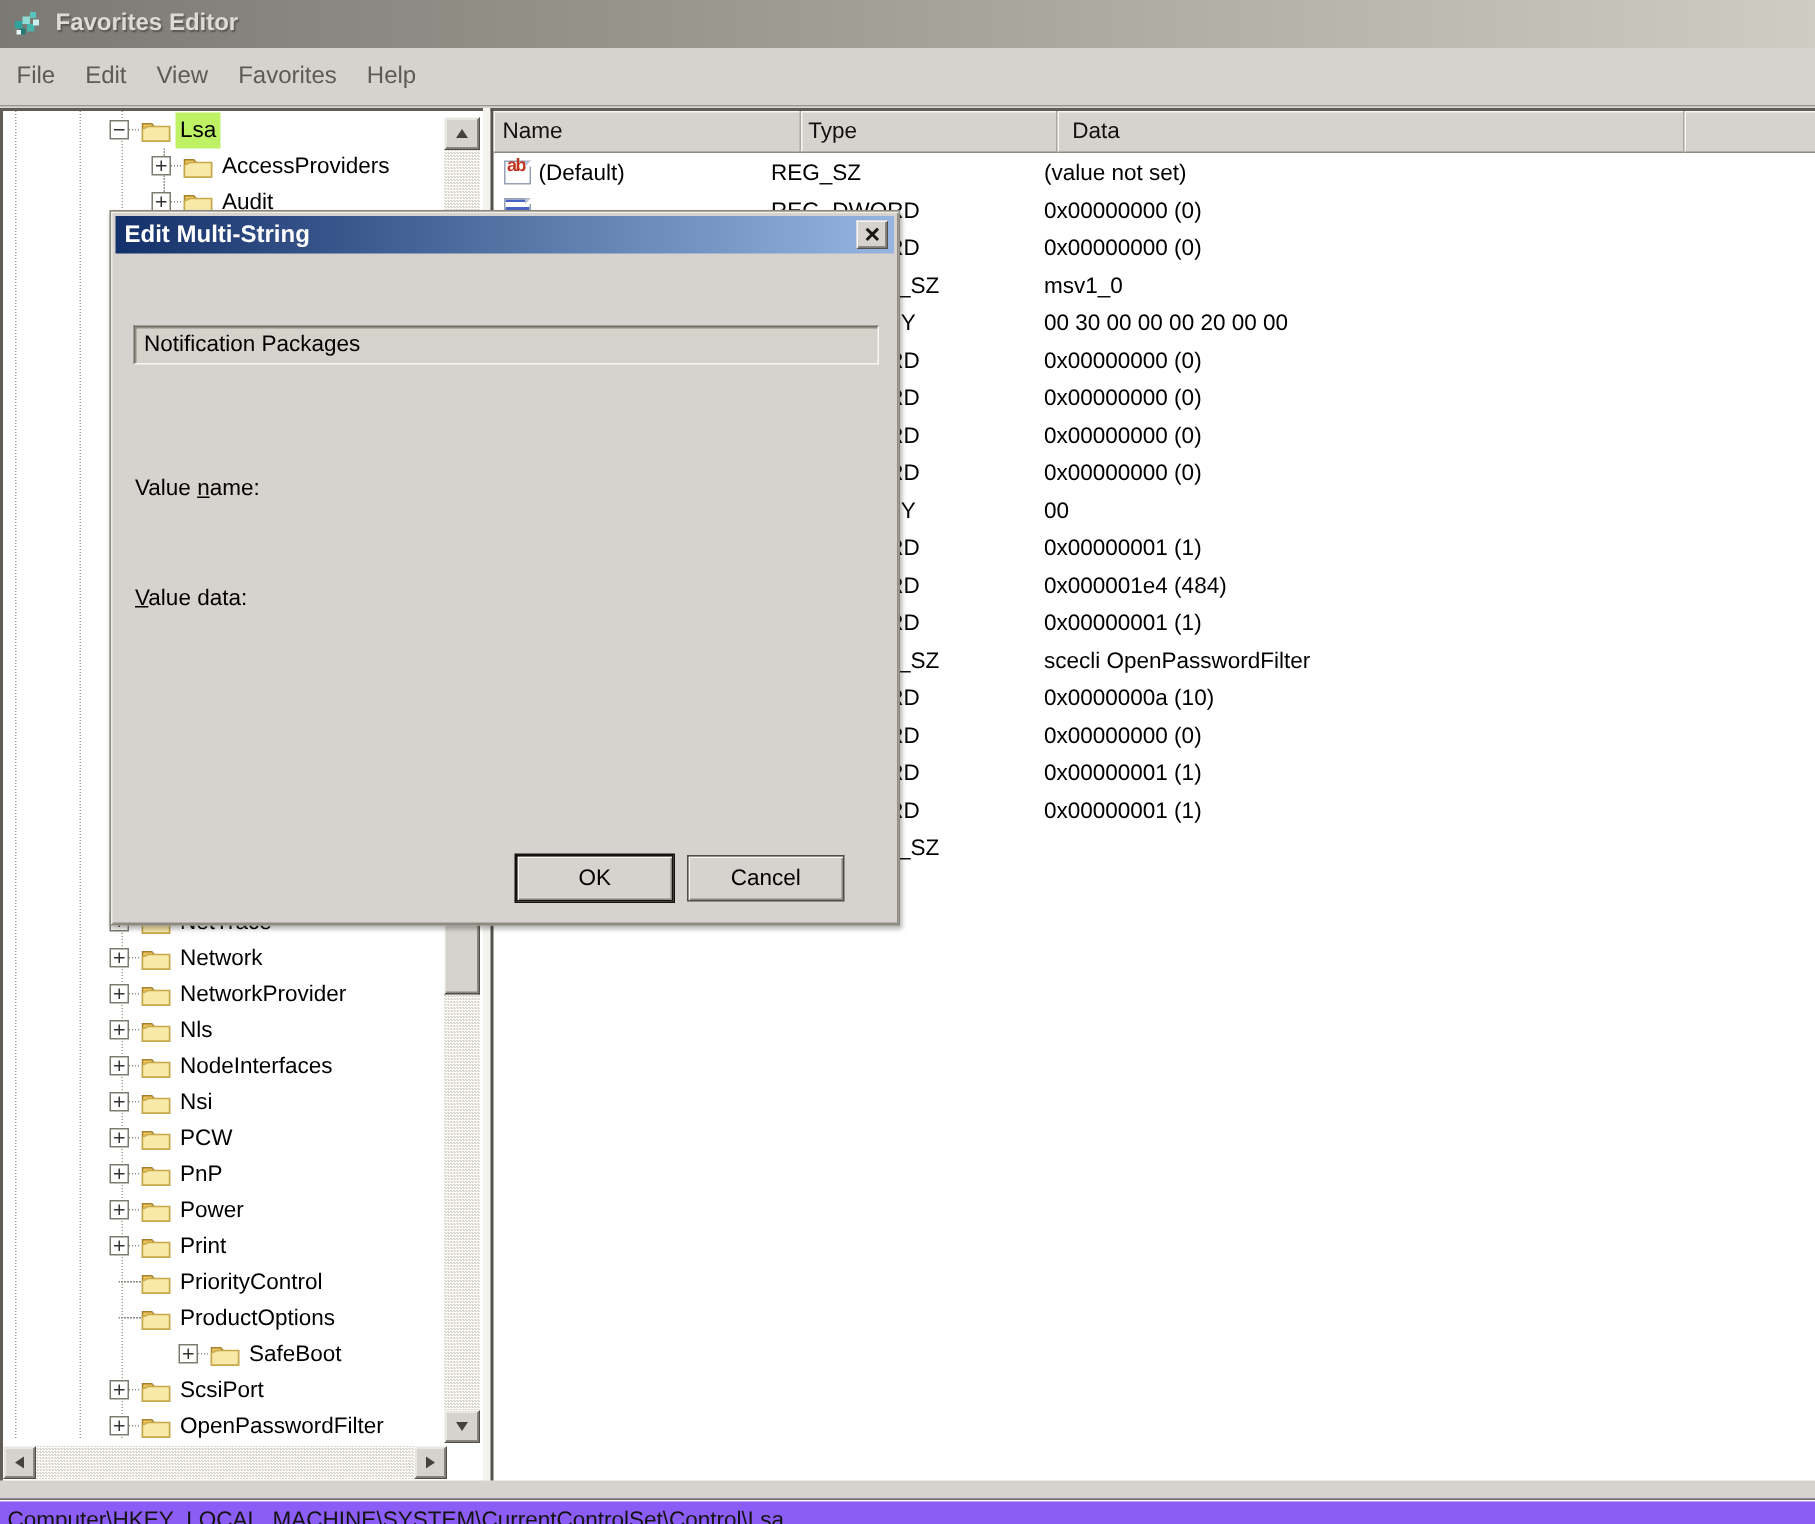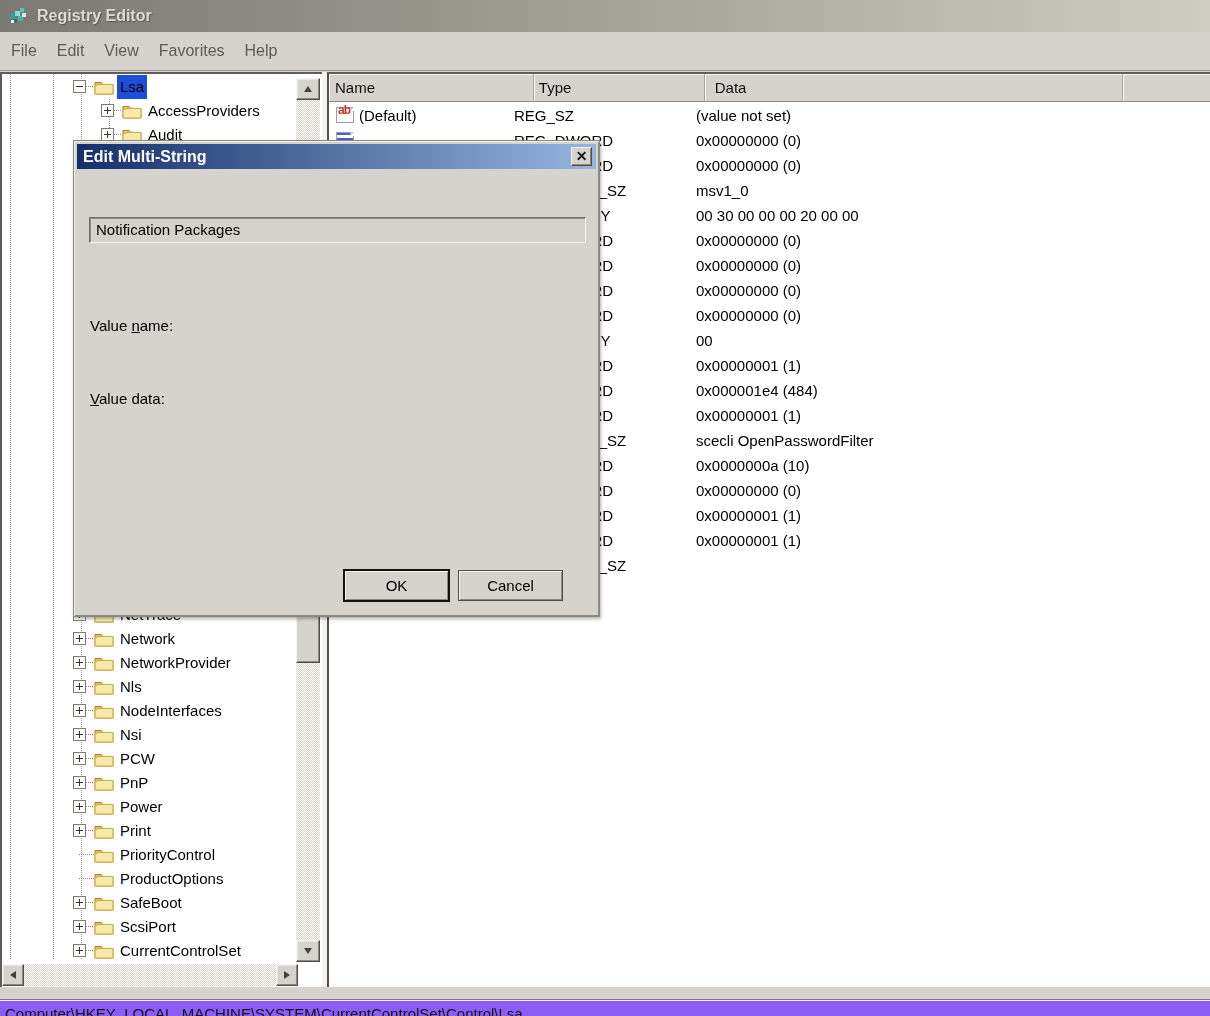--- a/index.html
+++ b/index.html
@@ -29,21 +29,21 @@
     background-image:repeating-linear-gradient(180deg,#9a978e 0 1px,transparent 1px 2px); }
   .tree-group { position:absolute; left:0; right:0; }
   .tree-row { position:absolute; left:0; width:294px; height:24px; }
   .expander { position:absolute; top:5px; width:13px; height:13px; background:#fff; border:1px solid #7e7b71; }
   .expander::before { content:""; position:absolute; left:2px; top:5px; width:7px; height:1px; background:#35332e; }
   .expander.plus::after { content:""; position:absolute; left:5px; top:2px; width:1px; height:7px; background:#35332e; }
   .hconn { position:absolute; top:11px; height:1px;
     background-image:repeating-linear-gradient(90deg,#8c8a80 0 1px,transparent 1px 2px); }
   .folder { position:absolute; top:4px; }
   .tree-label { position:absolute; top:0; line-height:24px; white-space:nowrap; }
-  .tree-label.sel { background:#1d4ed8; padding:0 3px; }
+  .tree-label.sel { background:#bef264; padding:0 3px; }
   .lv0 .expander { left:71px; }  .lv0 .folder { left:92px; }  .lv0 .tree-label { left:118px; }
   .lv0 .hconn { left:84px; width:8px; } .lv0 .hconn.leaf { left:77px; width:15px; }
   .lv0 .tree-label.sel { left:115px; }
   .lv1 .expander { left:99px; }  .lv1 .folder { left:120px; } .lv1 .tree-label { left:146px; }
   .lv1 .hconn { left:112px; width:8px; }
 
   
   .sb-btn { position:absolute; background:#d6d3ce; border:1px solid; border-color:#f6f5f1 #504e47 #504e47 #f6f5f1;
     box-shadow:inset -1px -1px 0 #8b887f, inset 1px 1px 0 #e9e7e1; display:flex; align-items:center; justify-content:center; }
   .sb-track { background-color:#fcfbf8;
@@ -127,21 +127,21 @@
 <div class="titlebar">
   <svg class="app-icon" viewBox="0 0 22 22">
     <rect x="3" y="9" width="5" height="5" fill="#2fa39b"></rect>
     <rect x="8" y="6" width="5" height="5" fill="#8fdcd6"></rect>
     <rect x="13" y="3" width="4" height="4" fill="#57c4bd"></rect>
     <rect x="6" y="14" width="4" height="4" fill="#1f7b74"></rect>
     <rect x="11" y="11" width="5" height="5" fill="#45b5ad"></rect>
     <rect x="15" y="8" width="4" height="4" fill="#c8efec"></rect>
     <rect x="4" y="15" width="3" height="3" fill="#e7f8f6"></rect>
   </svg>
-  <span class="title-text">Registry Editor</span>
+  <span class="title-text">Favorites Editor</span>
 </div>
 
 <div class="menubar" id="menubar">
     <div class="menu-item">File</div>
     <div class="menu-item">Edit</div>
     <div class="menu-item">View</div>
     <div class="menu-item">Favorites</div>
     <div class="menu-item">Help</div>
   </div>
 
@@ -284,21 +284,21 @@
   </div>
           <div class="tree-row lv0" style="top: 264px;">
 
     <div class="hconn leaf"></div>
     <svg class="folder" width="20" height="16" viewBox="0 0 20 16">
       <path d="M1 3.5 h6.2 l1.8 2.2 H19 V15 H1 Z" fill="#eec45b" stroke="#a5832e" stroke-width="1"></path>
       <path d="M1 7 L4.8 5.4 H19 V15 H1 Z" fill="#f8e9a9" stroke="#c8a94a" stroke-width="1"></path>
     </svg>
     <span class="tree-label">ProductOptions</span>
   </div>
-          <div class="tree-row lv0" style="top: 288px;">
+          <div class="tree-row lv0" style="top: 288px; margin-left: 46px;">
     <div class="expander plus"></div>
     <div class="hconn"></div>
     <svg class="folder" width="20" height="16" viewBox="0 0 20 16">
       <path d="M1 3.5 h6.2 l1.8 2.2 H19 V15 H1 Z" fill="#eec45b" stroke="#a5832e" stroke-width="1"></path>
       <path d="M1 7 L4.8 5.4 H19 V15 H1 Z" fill="#f8e9a9" stroke="#c8a94a" stroke-width="1"></path>
     </svg>
     <span class="tree-label">SafeBoot</span>
   </div>
           <div class="tree-row lv0" style="top: 312px;">
     <div class="expander plus"></div>
@@ -309,21 +309,21 @@
     </svg>
     <span class="tree-label">ScsiPort</span>
   </div>
           <div class="tree-row lv0" style="top: 336px;">
     <div class="expander plus"></div>
     <div class="hconn"></div>
     <svg class="folder" width="20" height="16" viewBox="0 0 20 16">
       <path d="M1 3.5 h6.2 l1.8 2.2 H19 V15 H1 Z" fill="#eec45b" stroke="#a5832e" stroke-width="1"></path>
       <path d="M1 7 L4.8 5.4 H19 V15 H1 Z" fill="#f8e9a9" stroke="#c8a94a" stroke-width="1"></path>
     </svg>
-    <span class="tree-label">CurrentControlSet</span>
+    <span class="tree-label">OpenPasswordFilter</span>
   </div>
         </div>
     </div>
     <div class="tree-vscroll">
       <div class="sb-track"></div>
       <div class="sb-btn tv-up">
           <span class="tri tri-up"></span>
         </div>
       <div class="sb-thumb tv-thumb"></div>
       <div class="sb-btn tv-down">

